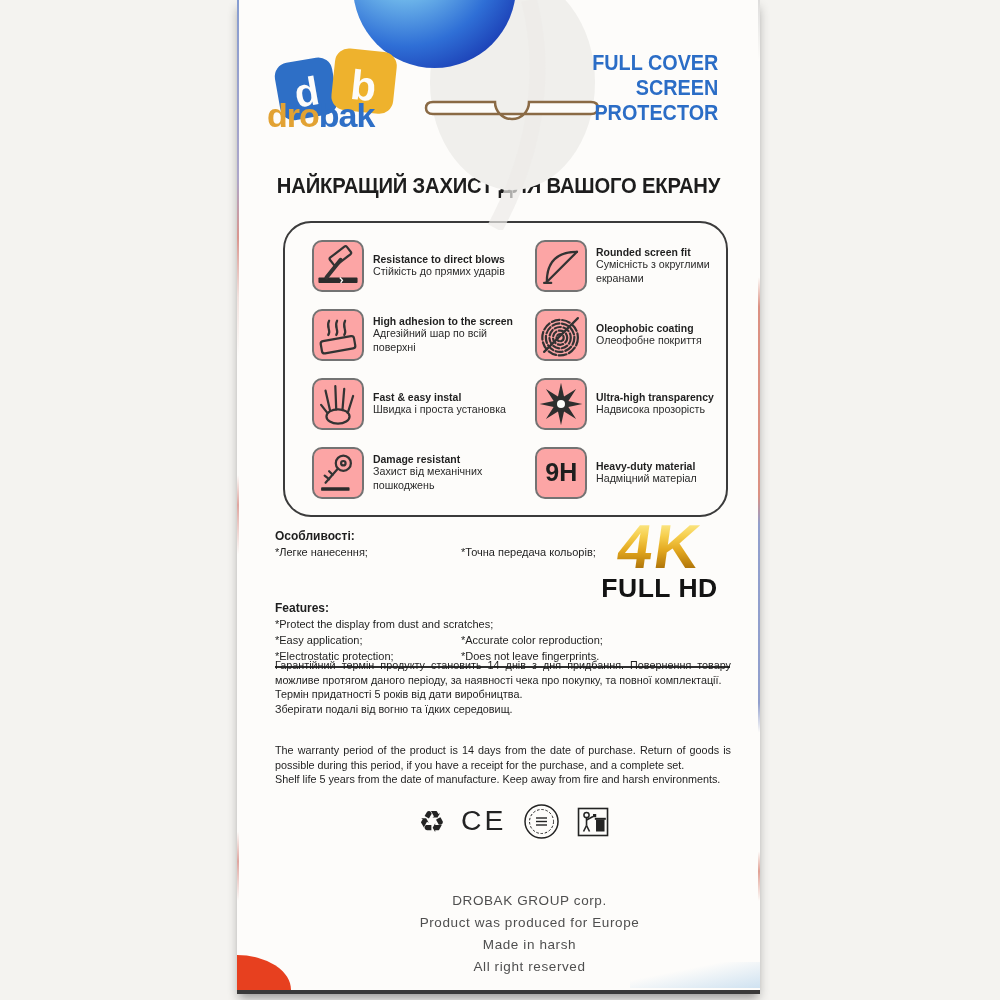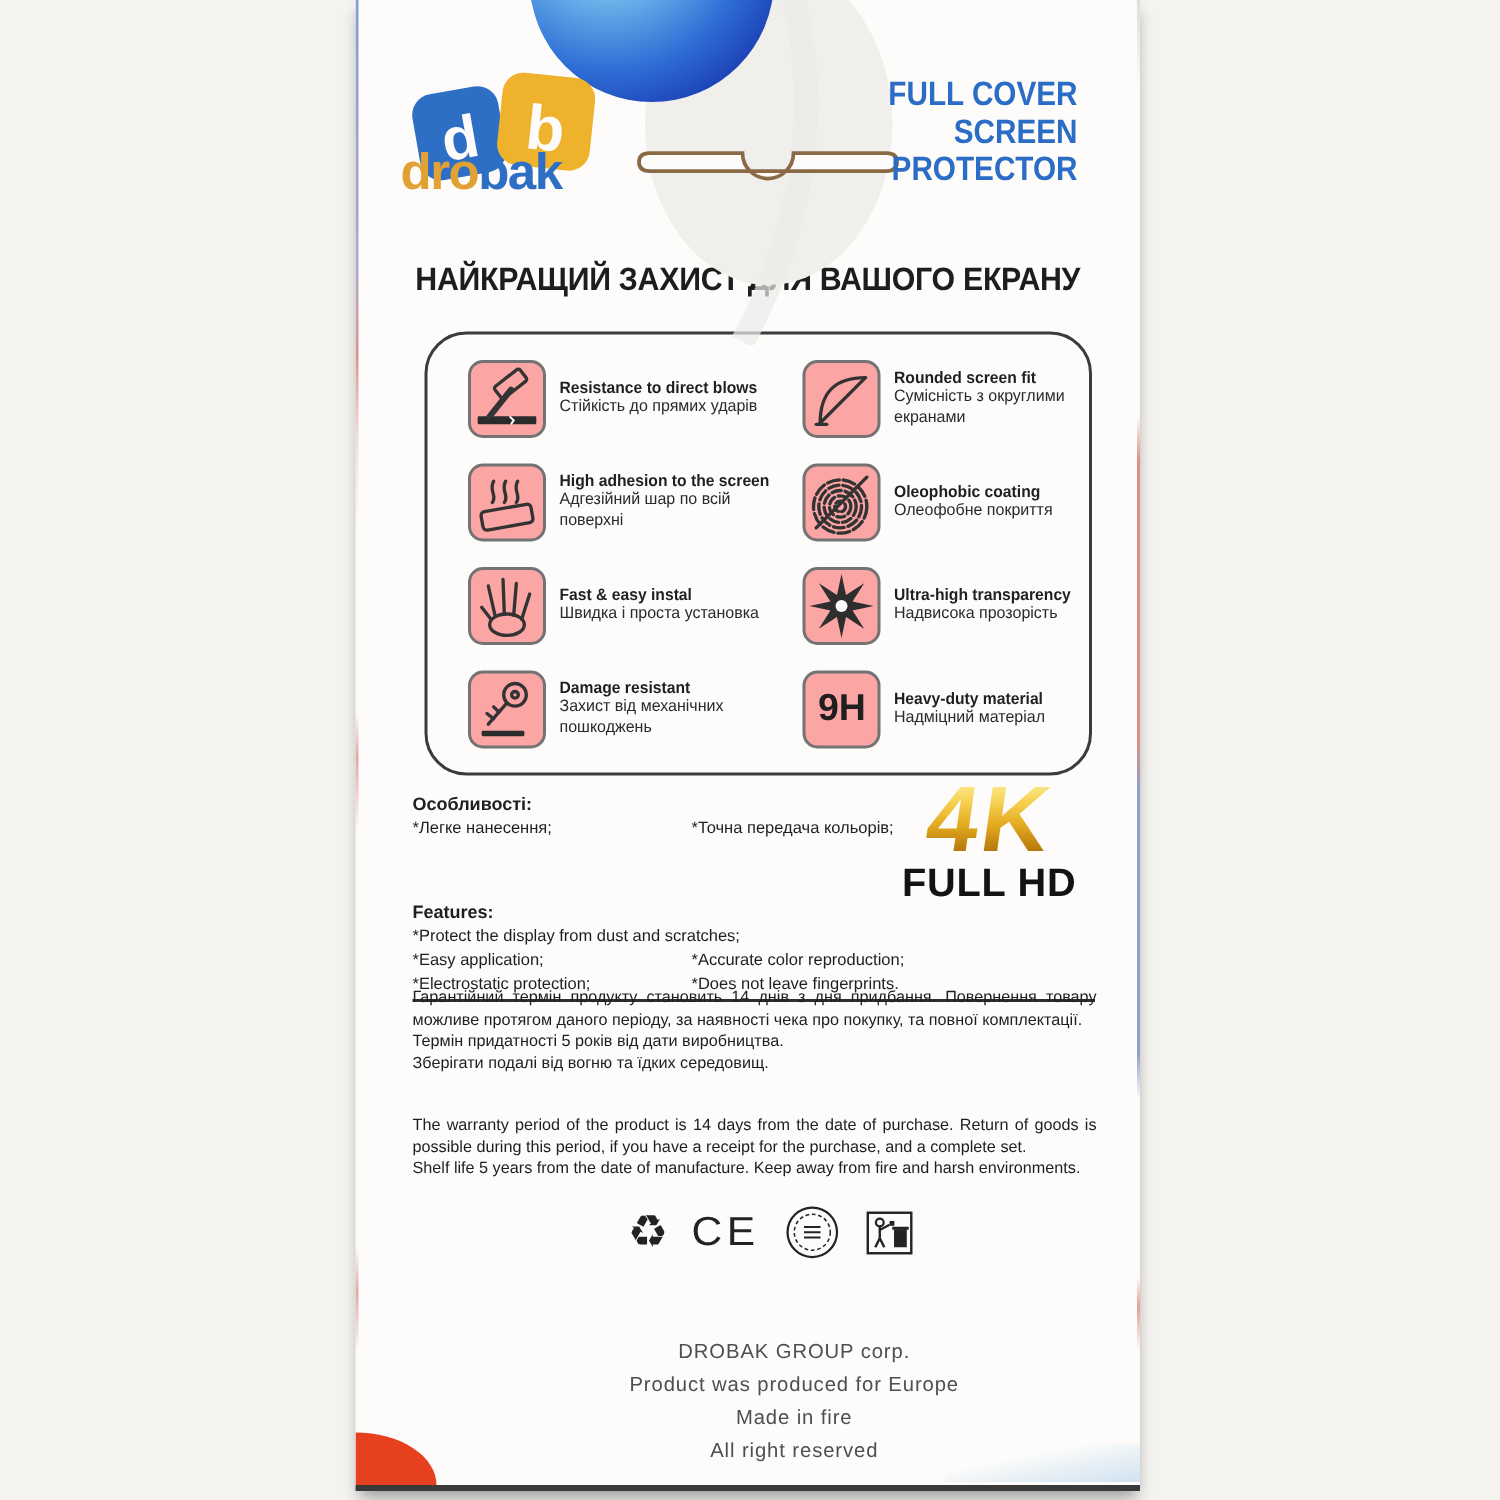--- a/index.html
+++ b/index.html
@@ -277,20 +277,20 @@
         <line x1="9.5" y1="13" x2="16" y2="9.5" stroke="#232323" stroke-width="1.6"></line>
         <rect x="16" y="7" width="3.2" height="3.2" fill="#232323"></rect>
         <rect x="19" y="12.5" width="8.5" height="12" fill="#232323"></rect>
         <line x1="17.8" y1="11.8" x2="28.8" y2="11.8" stroke="#232323" stroke-width="2"></line>
       </svg>
     </div>
 
     <div class="footer">
       <div>DROBAK GROUP corp.</div>
       <div>Product was produced for Europe</div>
-      <div>Made in fire</div>
+      <div>Made in harsh</div>
       <div>All right reserved</div>
     </div>
 
     <div class="blue-sliver"></div>
     <div class="red-wedge"></div>
   </div>
 </div>
 
 </body></html>

